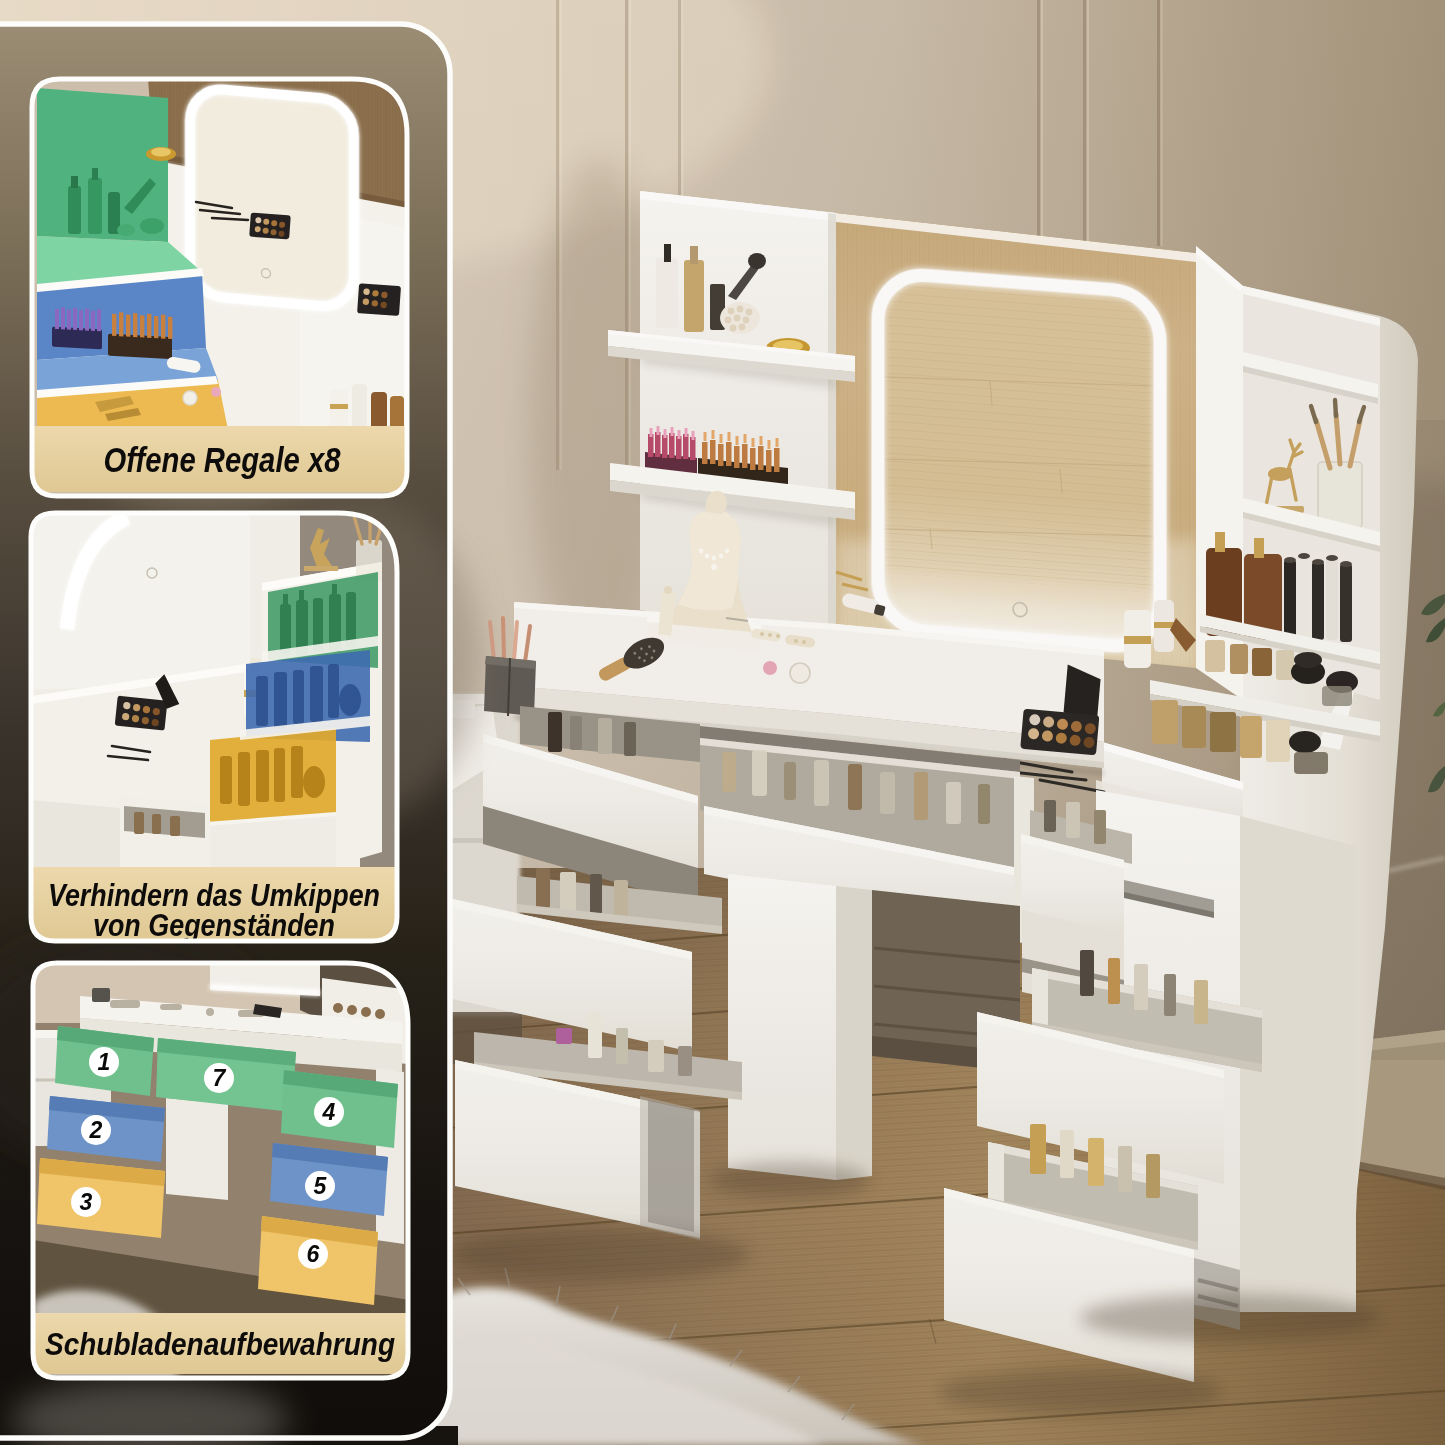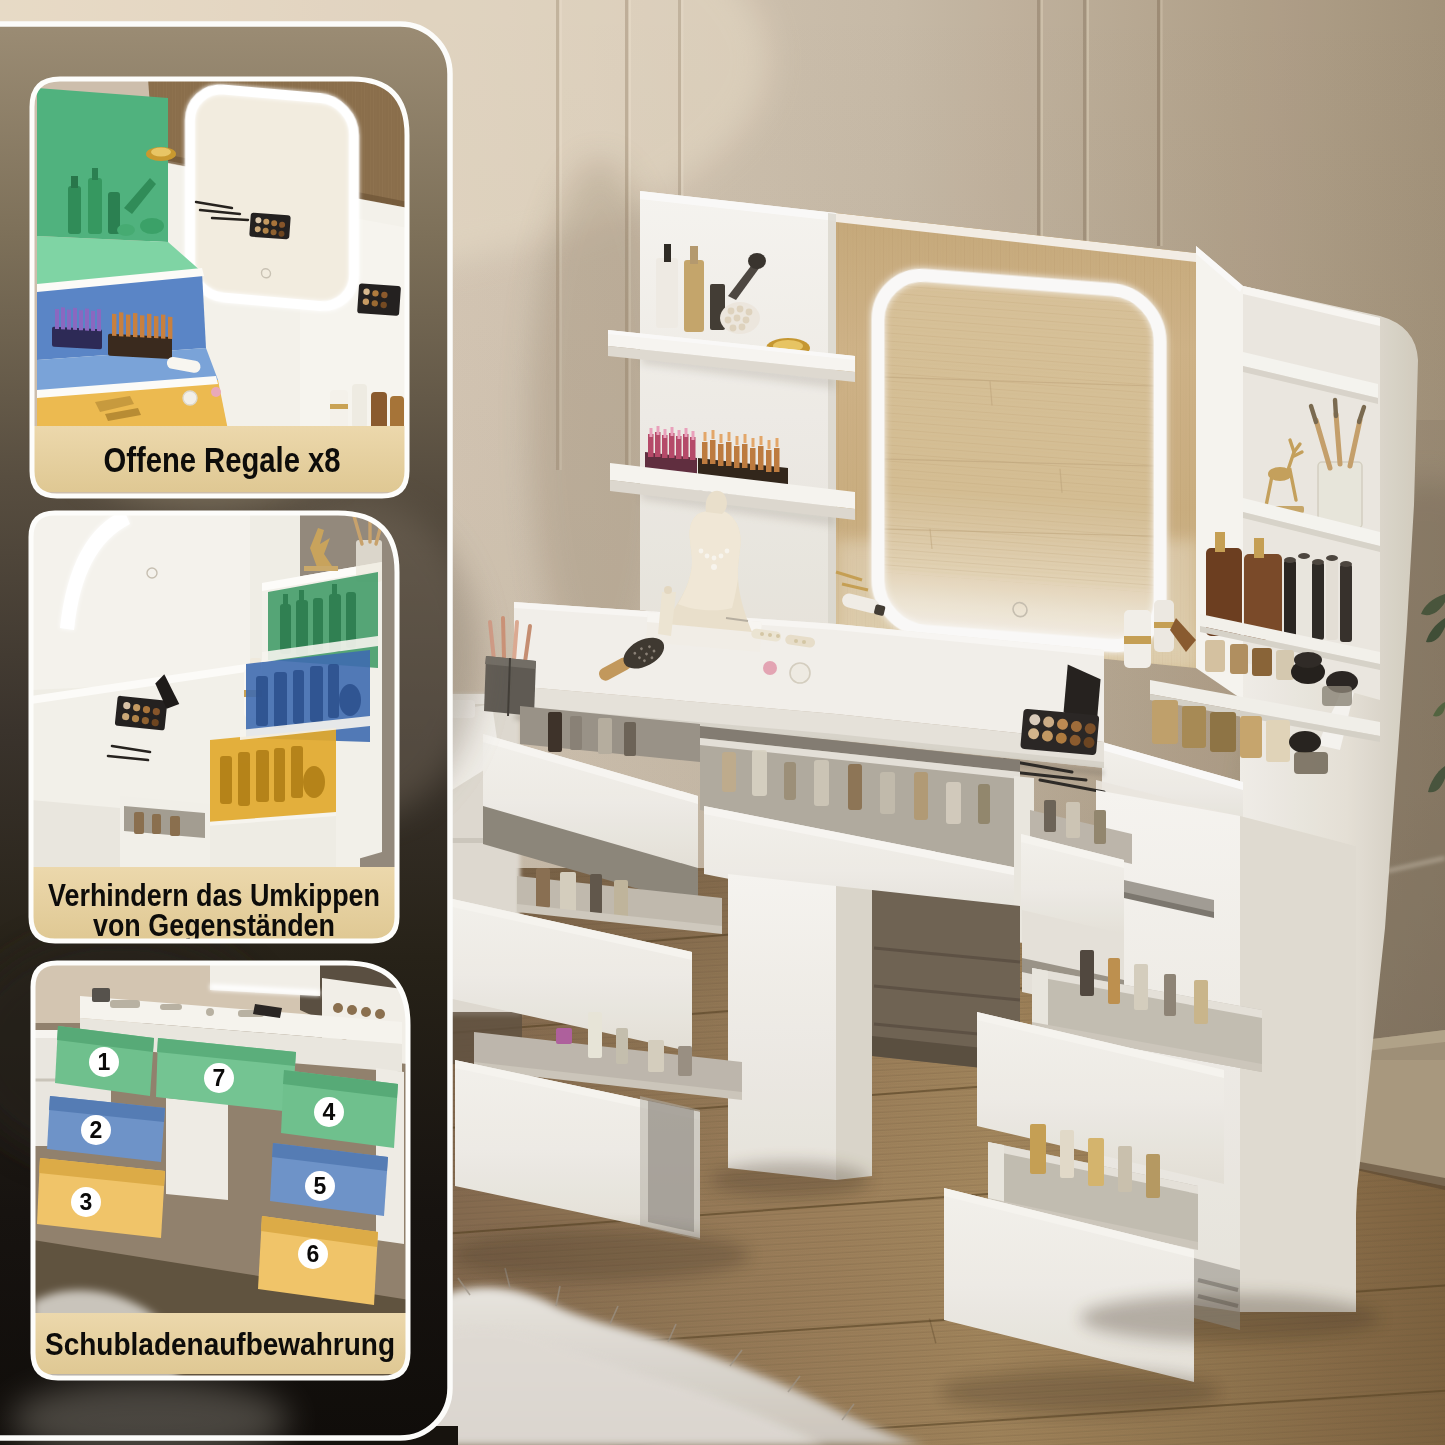--- a/index.html
+++ b/index.html
@@ -1,16 +1,16 @@
 <!DOCTYPE html>
 <html><head>
 <meta charset="utf-8">
 <style>
   html,body{margin:0;padding:0;background:#fff;}
-  .stage{width:1445px;height:1445px;overflow:hidden;position:relative;font-family:"Liberation Sans",sans-serif;}
+  .stage{width:1445px;height:1445px;overflow:hidden;position:relative;font-family:"Liberation Sans",sans-serif;font-style:italic;}
   svg{display:block;}
 </style>
 </head>
 <body>
 <div class="stage">
 <svg width="1445" height="1445" viewBox="0 0 1445 1445">
 <defs>
   <linearGradient id="wallH" x1="0" y1="0" x2="1" y2="0">
     <stop offset="0" stop-color="#e9dcc8"></stop>
     <stop offset="0.35" stop-color="#d8cbb9"></stop>

